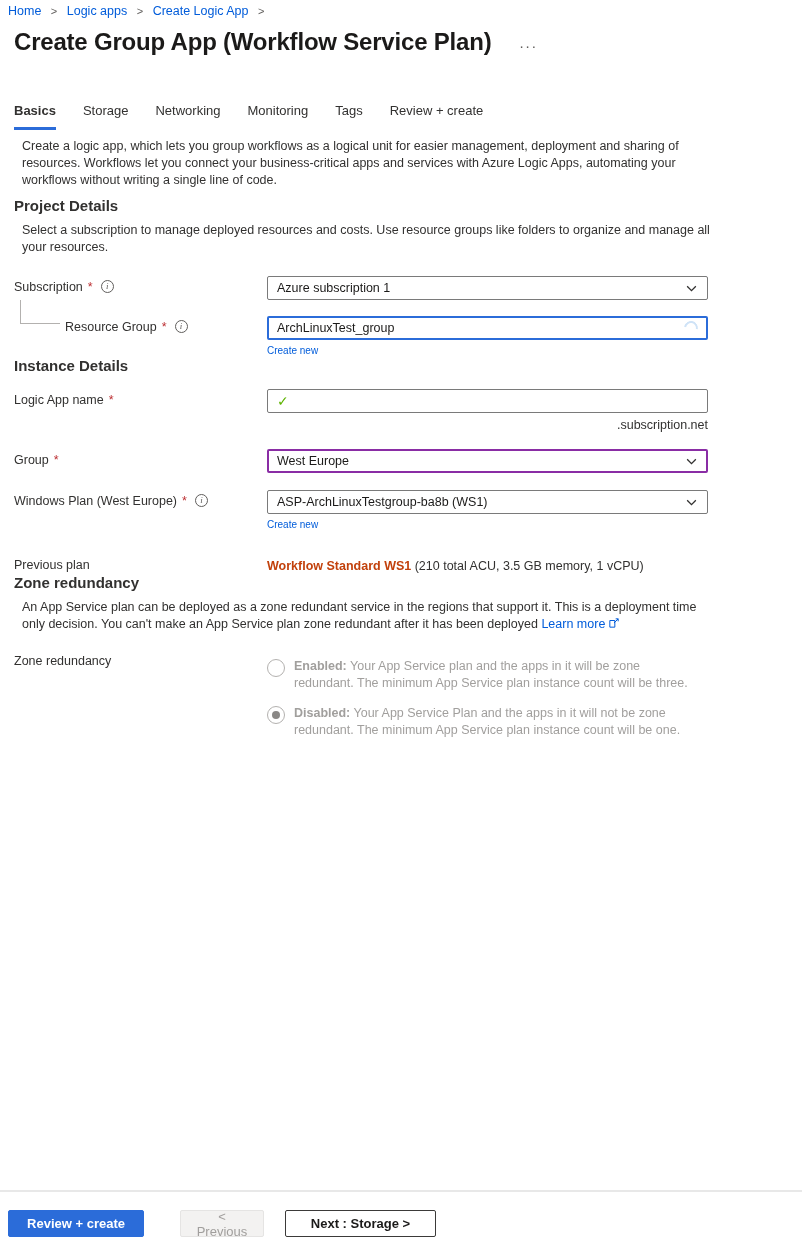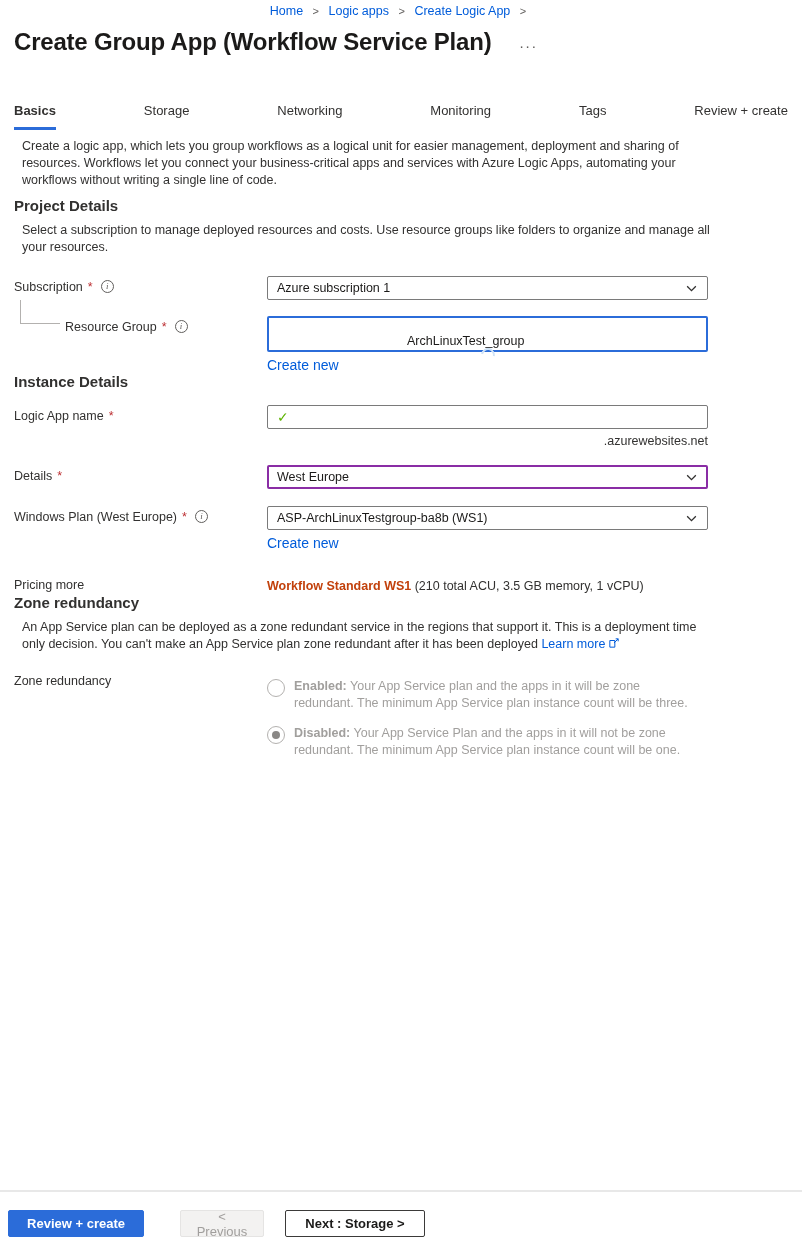--- a/index.html
+++ b/index.html
@@ -5,33 +5,33 @@
   * { box-sizing: border-box; }
   html,body { margin:0; padding:0; }
   body {
     width: 802px; height: 1247px; position: relative;
     background: #ffffff; color: #323130;
     font-family: "Liberation Sans", sans-serif;
     font-size: 12.5px; overflow: hidden;
   }
   a { text-decoration: none; color: #015cda; cursor: pointer; }
 
-  .breadcrumb { margin: 4px 8px 0 8px; font-size: 12.5px; text-align: center; }
+  .breadcrumb { margin: 4px 8px 0 8px; font-size: 12.5px; }
   .breadcrumb .sep { color: #605e5c; margin: 0 6px; font-size: 11px; }
 
   .content { padding-left: 14px; padding-right: 14px; }
 
   .title-row { display: flex; align-items: center; margin-top: 9px; }
   h1.page-title {
     margin: 0; font-size: 24px; line-height: 30px; font-weight: bold;
     color: #1b1a19; letter-spacing: -0.2px;
   }
   .ellipsis-btn { color: #605e5c; font-size: 15px; margin-left: 28px; letter-spacing: 2px; cursor: pointer; }
 
-  .tabs { display: flex; gap: 40px; margin-top: 46px; justify-content: space-between; }
+  .tabs { display: flex; gap: 27px; margin-top: 46px; }
   .tab {
     padding-bottom: 9px; font-size: 13px; color: #323130; cursor: pointer;
     border-bottom: 3px solid transparent;
   }
   .tab.active { font-weight: bold; border-bottom-color: #2b6cd9; }
 
   p.para { margin: 8px; line-height: 17px; color: #323130; }
   .intro { margin-top: 15px; max-width: 702px; }
 
   h2.section {
@@ -58,35 +58,35 @@
   .info-icon::after { content: "i"; }
   .field-cell { width: 441px; flex: 0 0 441px; }
 
   .dropdown, .textbox {
     height: 24px; width: 100%; background: #fff;
     border: 1px solid #7a7a7a; border-radius: 2px;
     display: flex; align-items: center; justify-content: space-between;
     padding: 0 9px; cursor: pointer; font-size: 12.5px; color: #1b1a19;
   }
   .dropdown.purple { border: 2px solid #8a2da5; padding: 0 8px; }
-  .textbox.focused { border: 2px solid #2b6cd9; padding: 16px 8px; flex-direction: column; }
+  .textbox.focused { border: 2px solid #2b6cd9; padding: 10px 8px; }
   .textbox input {
     border: none; outline: none; flex: 1; font: inherit; color: #1b1a19;
     padding: 0; background: transparent;
   }
   .chev { flex: 0 0 auto; margin-left: 8px; display: flex; }
 
   .spinner {
     width: 14px; height: 14px; border-radius: 50%;
     border: 2px solid #cfe3f7; border-bottom-color: transparent; border-left-color: transparent;
     transform: rotate(-35deg); flex: 0 0 auto;
   }
   .checkmark { color: #5db300; font-size: 14px; flex: 0 0 auto; }
 
-  .create-new { display: inline-block; margin-top: 5px; font-size: 14px; }
+  .create-new { display: inline-block; margin-top: 5px; font-size: 10px; }
 
   .row-subscription { margin-top: 20px; }
   .row-rg { margin-top: 16px; }
   .connector {
     position: absolute; left: 6px; top: 24px;
     width: 40px; height: 24px;
     border-left: 1px solid #b3b1af; border-bottom: 1px solid #b3b1af;
   }
 
   .section-instance { margin-top: 37px; }
@@ -127,21 +127,21 @@
   .btn-primary {
     background: #2b6cd9; color: #ffffff; font-weight: bold;
     border: 1px solid #2b6cd9; width: 136px;
   }
   .btn-disabled {
     margin-left: 36px; background: #f3f2f1; color: #a19f9d;
     border: 1px solid #e5e4e3; width: 84px;
   }
   .btn-secondary {
     margin-left: 21px; background: #ffffff; color: #1b1a19; font-weight: bold;
-    border: 1px solid #3b3a39; width: 140px;
+    border: 1px solid #3b3a39; width: 151px;
   }
 </style>
 </head>
 <body>
 
 <nav class="breadcrumb">
   <a>Home</a>
   <span class="sep">&gt;</span>
   <a>Logic apps</a>
   <span class="sep">&gt;</span>
@@ -211,27 +211,27 @@
 
   <div class="form-row row-name">
     <div class="label-cell">
       <span>Logic App name</span>
         <span class="req">*</span>
     </div>
     <div class="field-cell">
       <div class="textbox">
         <span class="checkmark">✓</span>
       </div>
-      <div class="suffix-line">.azurewebsites.net</div>
+      <div class="suffix-line">.subscription.net</div>
     </div>
   </div>
 
   <div class="form-row row-region">
     <div class="label-cell">
-      <span>Details</span>
+      <span>Group</span>
         <span class="req">*</span>
     </div>
     <div class="field-cell">
       <div class="dropdown purple">
         <span>West Europe</span>
         <span class="chev">
           <svg width="13" height="13" viewBox="0 0 12 12">
               <path d="M2 4 L6 8 L10 4" stroke="#323130" fill="none" stroke-width="1.2"></path>
             </svg>
         </span>
@@ -253,21 +253,21 @@
               <path d="M2 4 L6 8 L10 4" stroke="#323130" fill="none" stroke-width="1.2"></path>
             </svg>
         </span>
       </div>
       <a class="create-new">Create new</a>
     </div>
   </div>
 
   <div class="form-row row-pricing">
     <div class="label-cell">
-      <span>Pricing more</span>
+      <span>Previous plan</span>
     </div>
     <div class="field-cell pricing-val">
       <b>Workflow Standard WS1</b><span> (210 total ACU, 3.5 GB memory, 1 vCPU)</span>
     </div>
   </div>
 
   <h2 class="section section-zone">Zone redundancy</h2>
   <p class="para zone-desc"><span>An App Service plan can be deployed as a zone redundant service in the regions that support it. This is a deployment time only decision. You can't make an App Service plan zone redundant after it has been deployed </span><a>Learn more</a> <span><svg width="10" height="10" viewBox="0 0 12 12">
           <path d="M1 3 H7 V11 H1 Z" fill="none" stroke="#015cda" stroke-width="1.2"></path>
           <path d="M8 1 H11 V4 M11 1 L6 6" fill="none" stroke="#015cda" stroke-width="1.2"></path>

